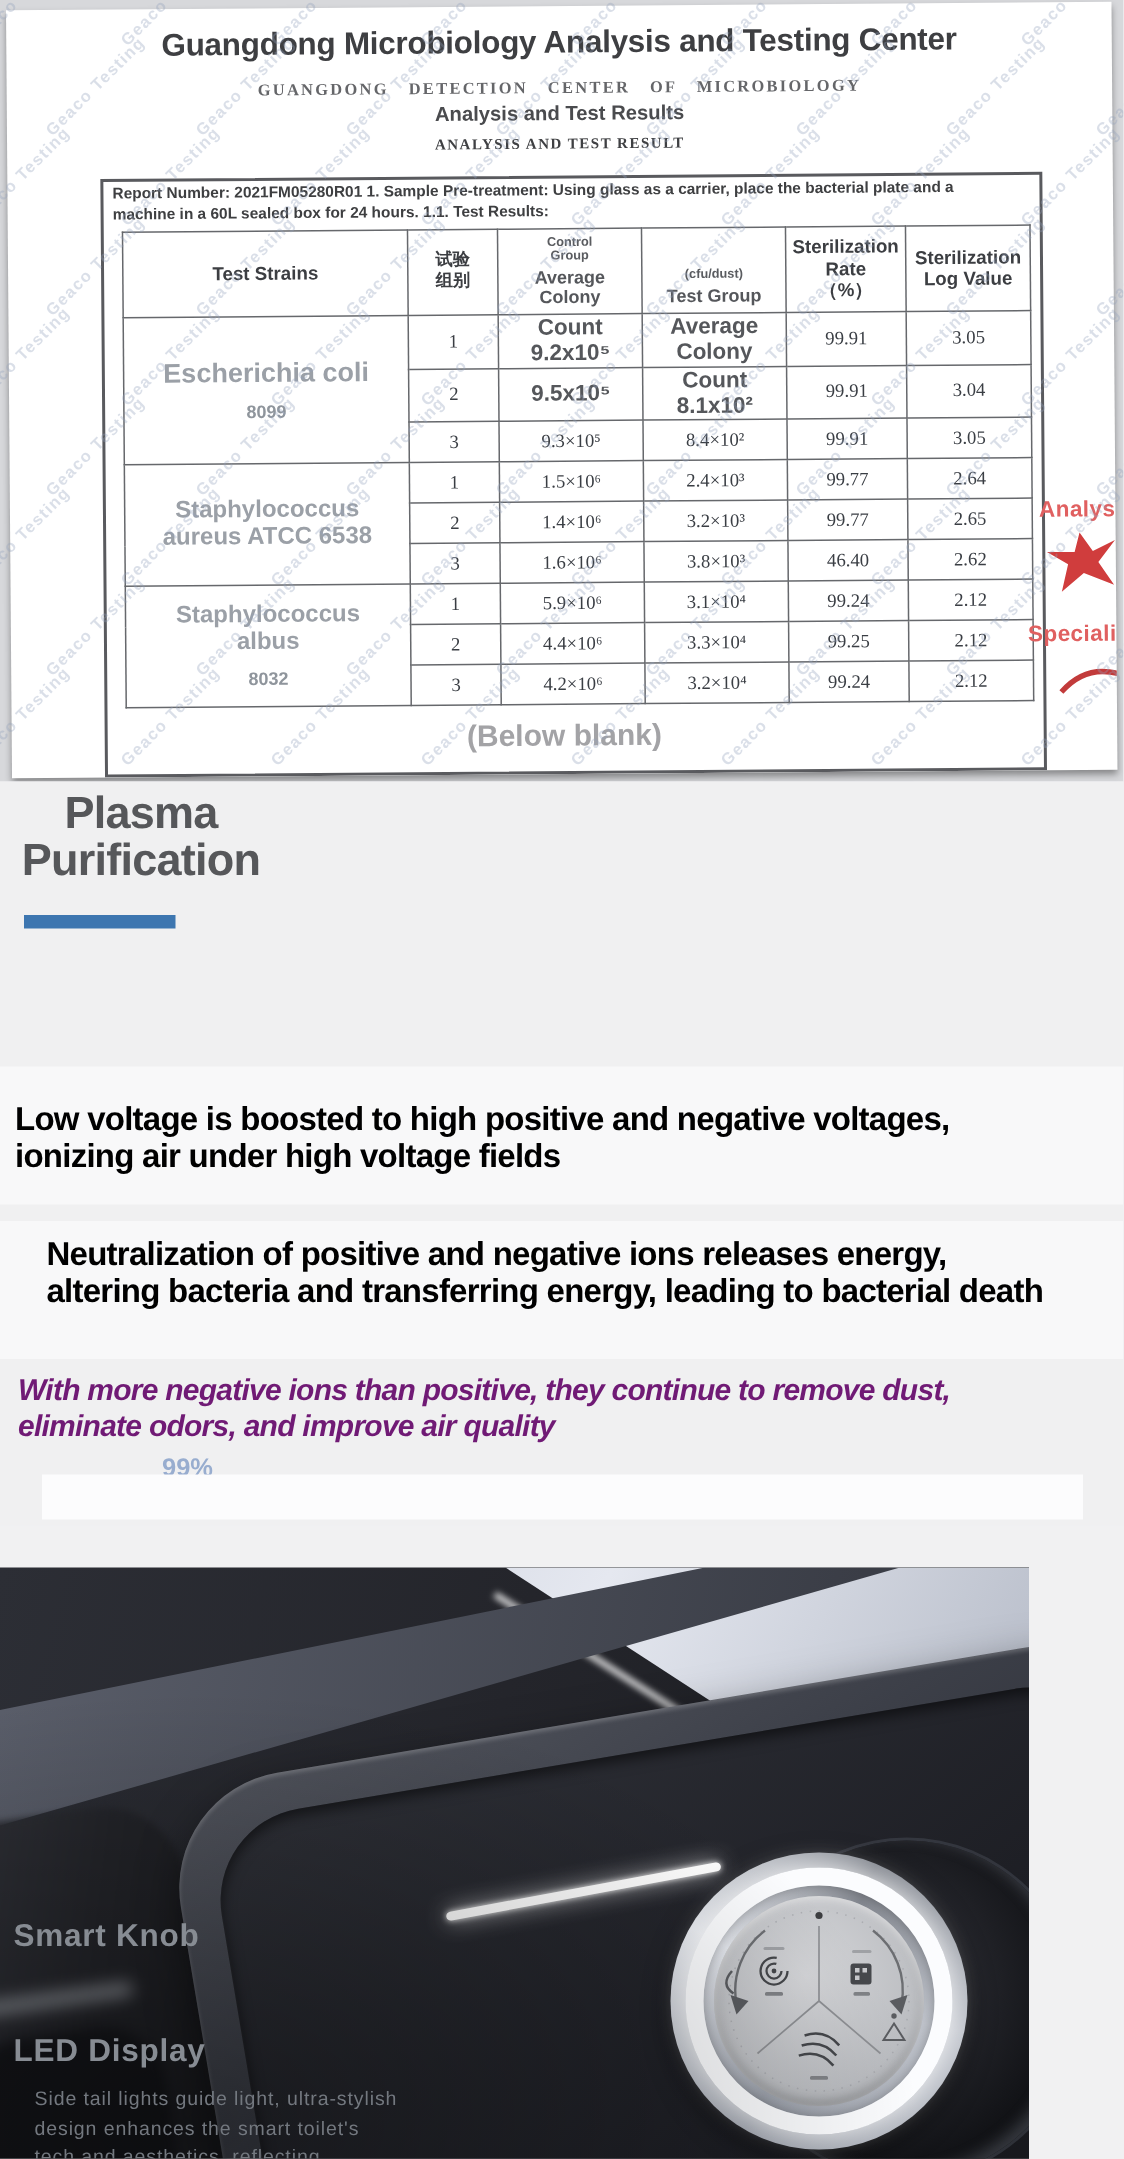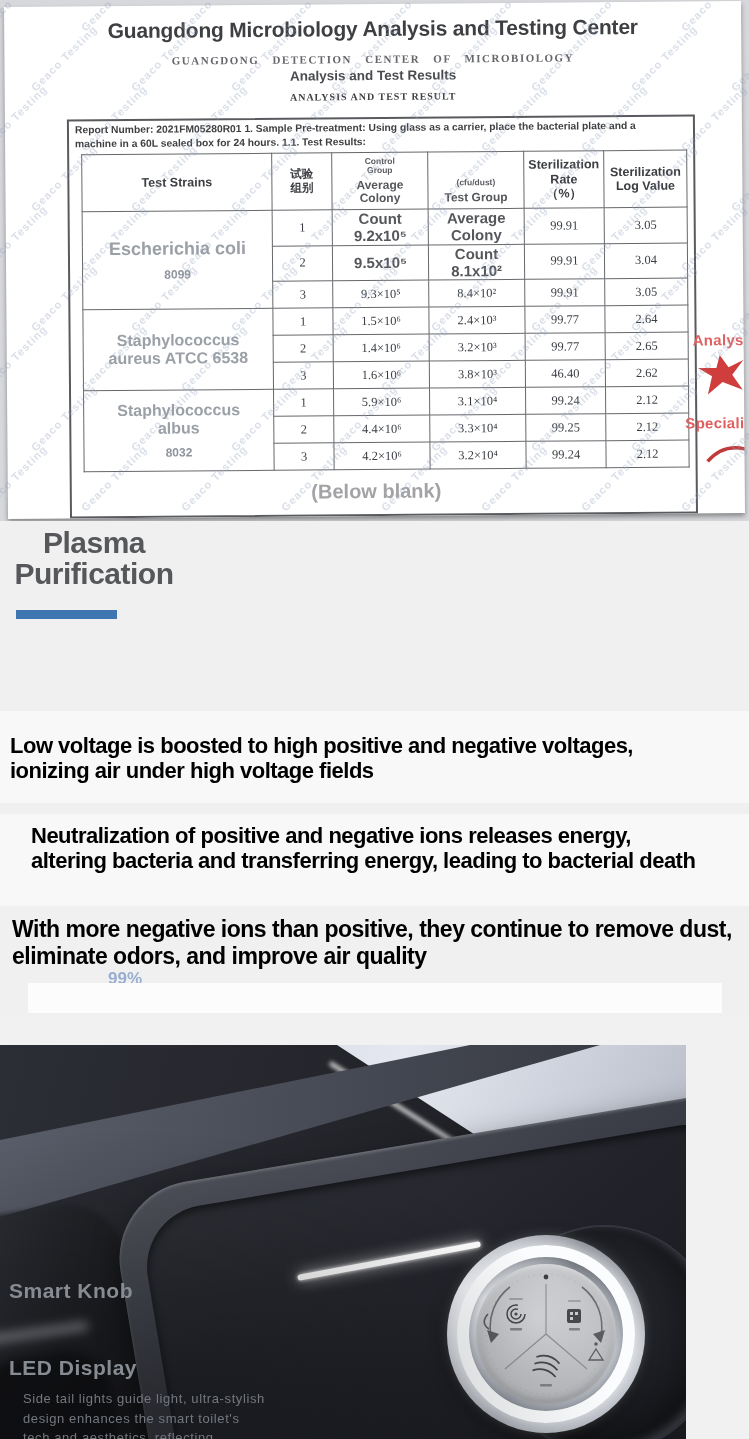--- a/index.html
+++ b/index.html
@@ -46,21 +46,21 @@
   #plasma{left:0;top:521px;width:749px;height:496px;background:#f0f0f1;overflow:hidden;}
   .band{left:0;width:749px;background:#f8f8f9;}
   .plasma-heading{left:6px;top:6px;width:176px;text-align:center;font-size:30px;font-weight:bold;
                   color:#56575a;line-height:1.04;letter-spacing:-.5px;}
   .plasma-bar{left:16px;top:89px;width:101px;height:9px;}
   .plasma-intro{left:0;top:152px;width:465px;text-align:center;font-size:17px;font-weight:bold;
                 color:#4e5053;line-height:1.2;letter-spacing:-.2px;}
   .plasma-point{font-weight:bold;color:#000000;letter-spacing:-.5px;}
   .p1{left:10px;top:213px;font-size:22px;line-height:1.12;}
   .p2{left:8px;top:303px;font-size:22px;line-height:1.12;margin-left:23px;}
-  .p3{left:12px;top:395px;font-size:23px;line-height:1.18;color:#000000;}
+  .p3{left:12px;top:395px;font-size:20px;line-height:1.18;color:#701a75;font-style:italic;}
   .ghost99{left:108px;top:448px;font-size:17px;font-weight:bold;color:#7b97c4;opacity:.75;text-align:right;}
   .foot-strip{left:28px;top:462px;width:694px;height:30px;background:#fcfcfd;}
   .plasma-foot{left:0;top:470px;width:749px;text-align:center;font-size:14.5px;font-weight:bold;
                color:#3d3e40;letter-spacing:-.2px;}
 
   
   #product{left:0;top:1045px;width:676px;height:422px;overflow:hidden;
            background:linear-gradient(105deg,#2c2e35 0%,#24252b 45%,#1a1b1f 100%);padding-left:10px;}
   #lid-surface{left:0;top:0;width:749px;height:422px;
                clip-path:polygon(337px 0px,749px 0px,749px 268px);

